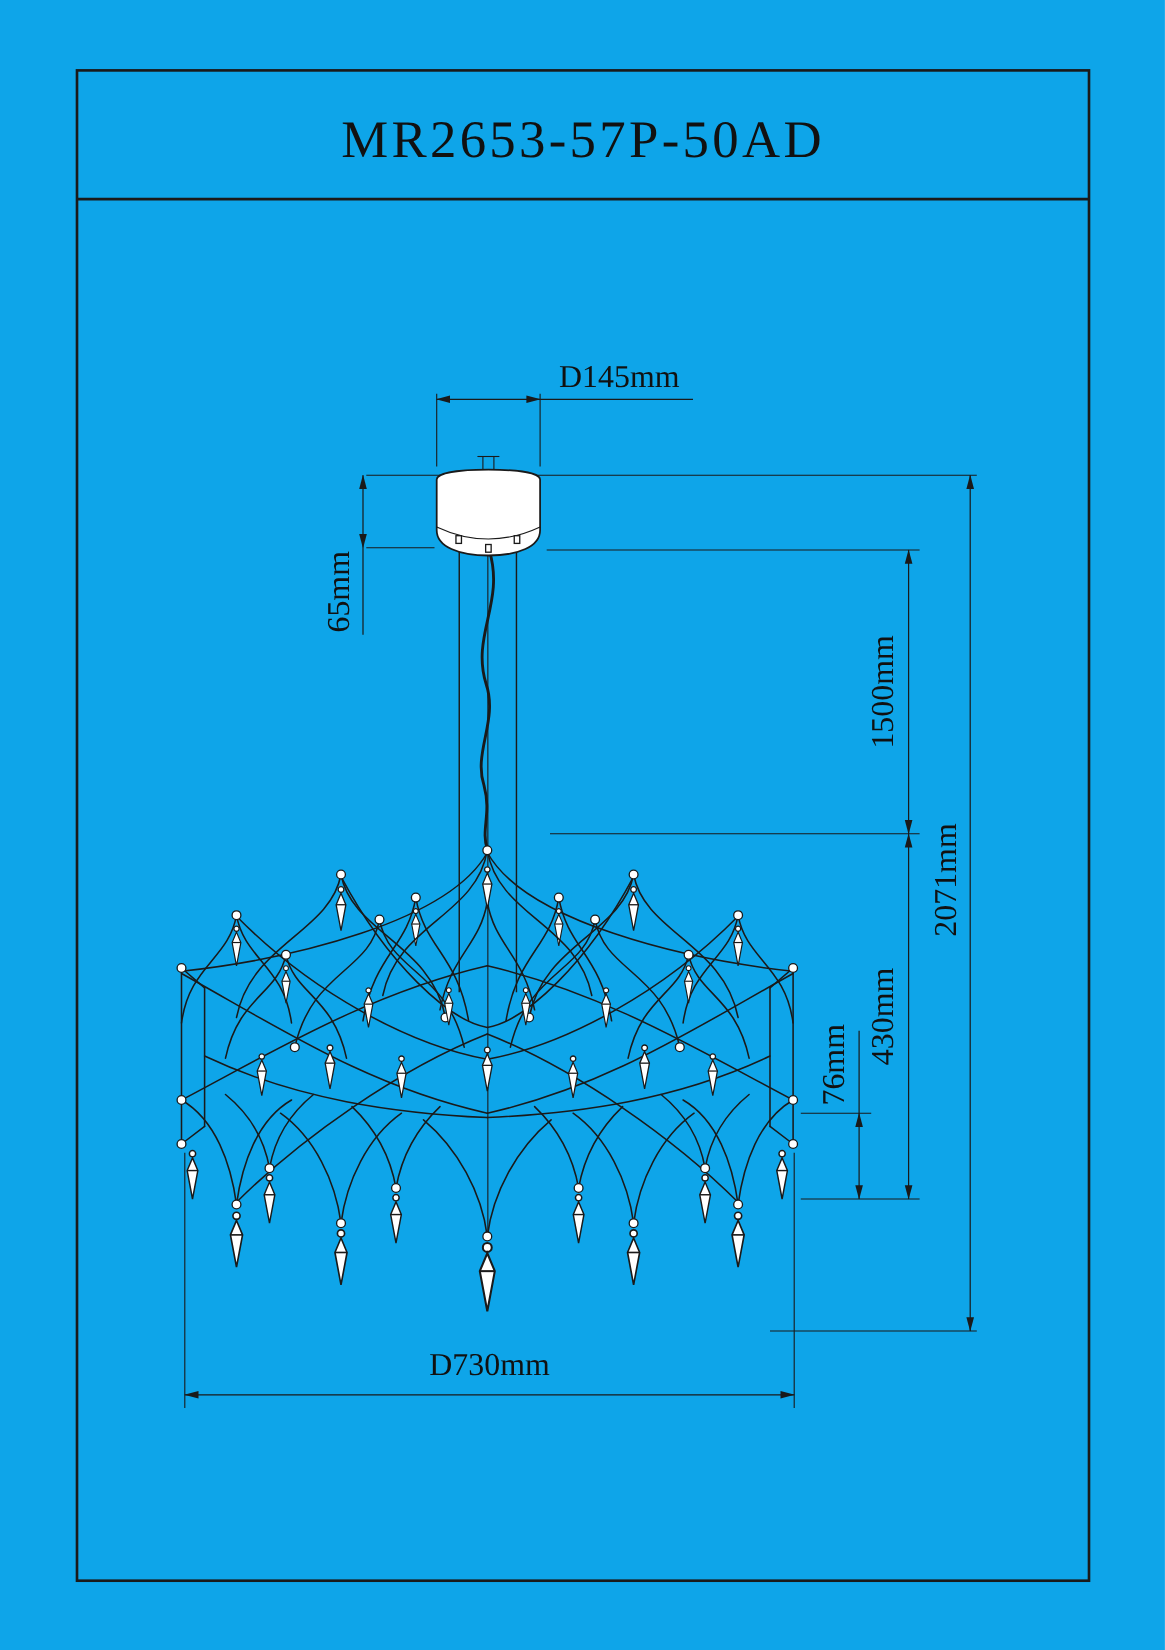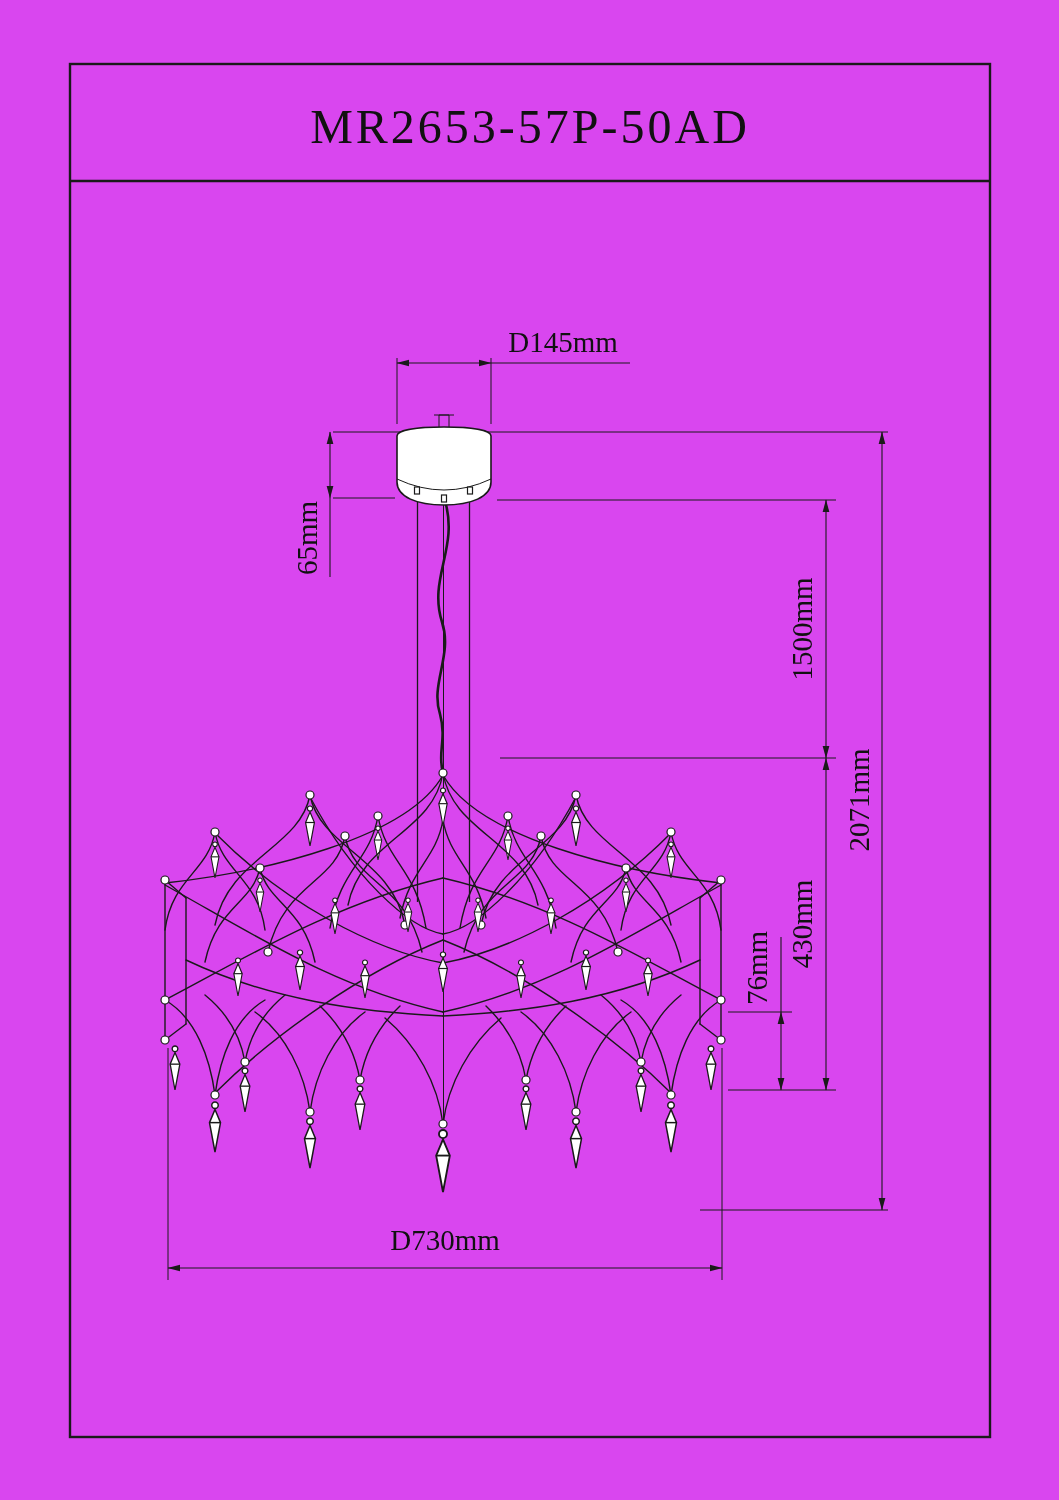--- a/index.html
+++ b/index.html
@@ -1,17 +1,17 @@
 <!DOCTYPE html>
 <html><head>
 <meta charset="utf-8">
 <style>
   html,body{margin:0;padding:0;background:#ffffff;}
   body{width:1059px;height:1500px;font-family:"Liberation Serif",serif;}
-  .page{position:relative;width:1059px;height:1500px;background:#d946ef;overflow:hidden;}
+  .page{position:relative;width:1059px;height:1500px;background:#0ea5e9;overflow:hidden;}
   svg{position:absolute;left:0;top:0;}
   .frame{fill:none;stroke:#1a1a1a;stroke-width:2.4;}
   .ln{fill:none;stroke:#1a1a1a;stroke-width:1.4;stroke-linecap:round;}
   .thin{fill:none;stroke:#1a1a1a;stroke-width:1;}
   .wire{fill:none;stroke:#1a1a1a;stroke-width:1.3;}
   .cord{fill:none;stroke:#1a1a1a;stroke-width:2.6;stroke-linecap:round;}
   .node{fill:#ffffff;stroke:#1a1a1a;stroke-width:1.2;}
   .cano{fill:#ffffff;stroke:#1a1a1a;stroke-width:1.6;}
   .ext{fill:none;stroke:#1a1a1a;stroke-width:1;}
   .dim{fill:none;stroke:#1a1a1a;stroke-width:1.1;}

